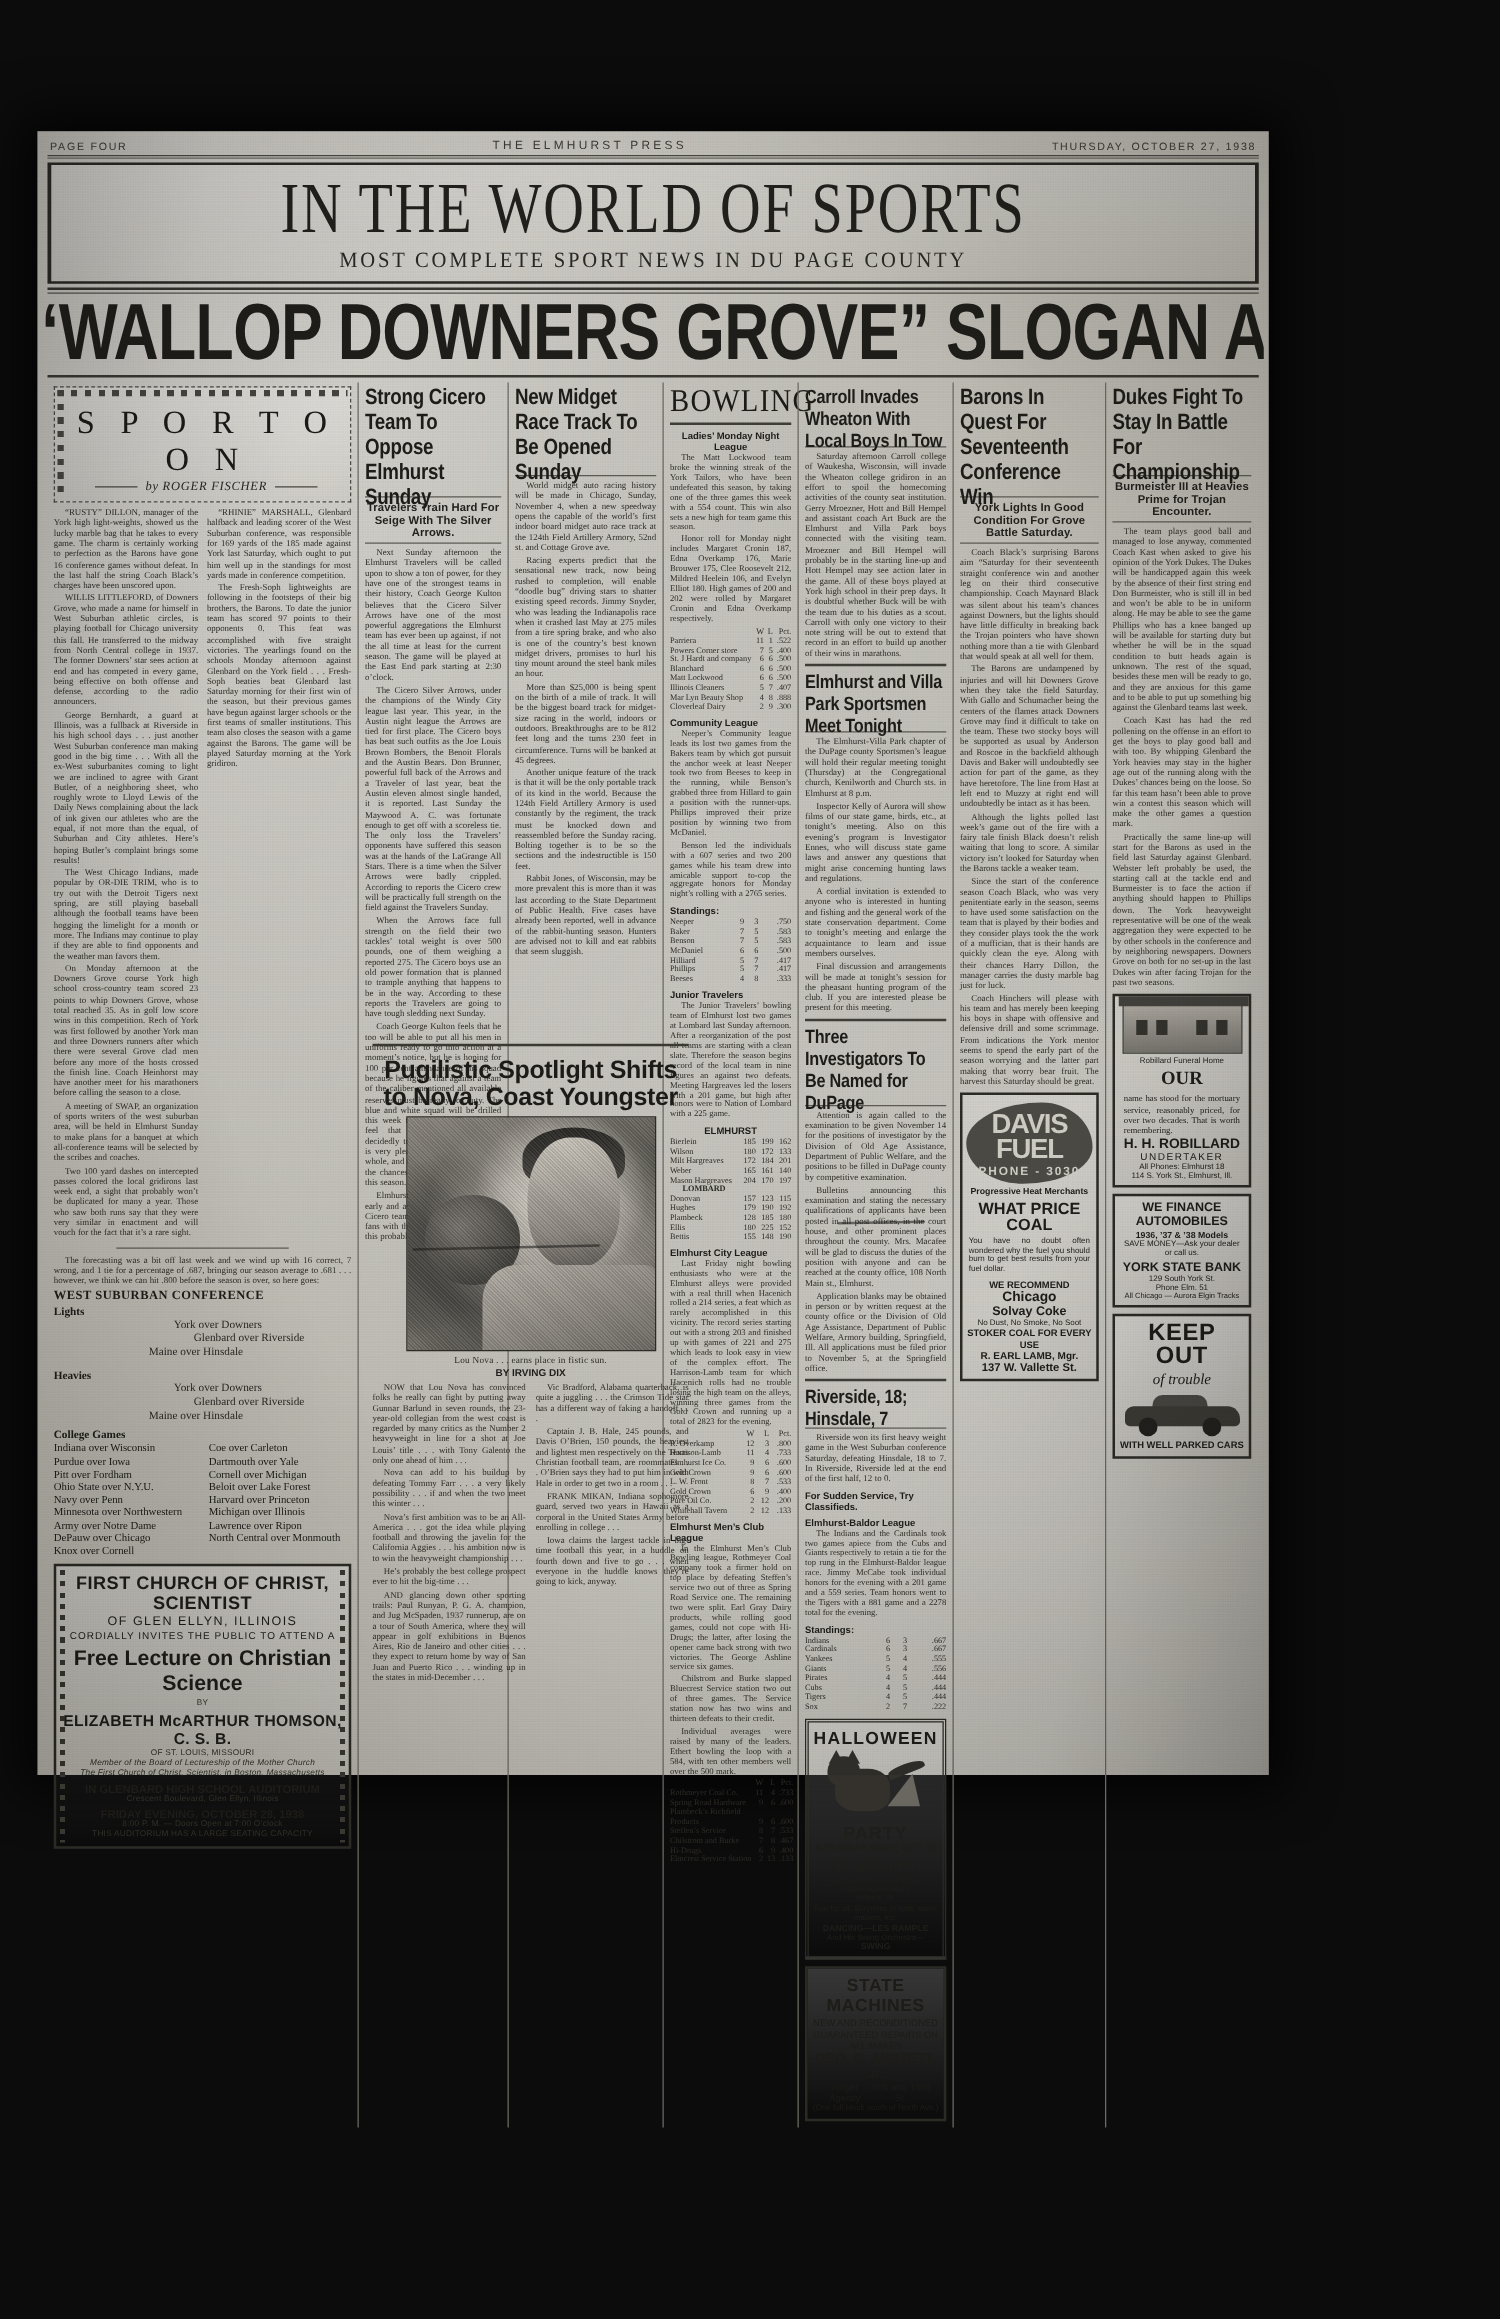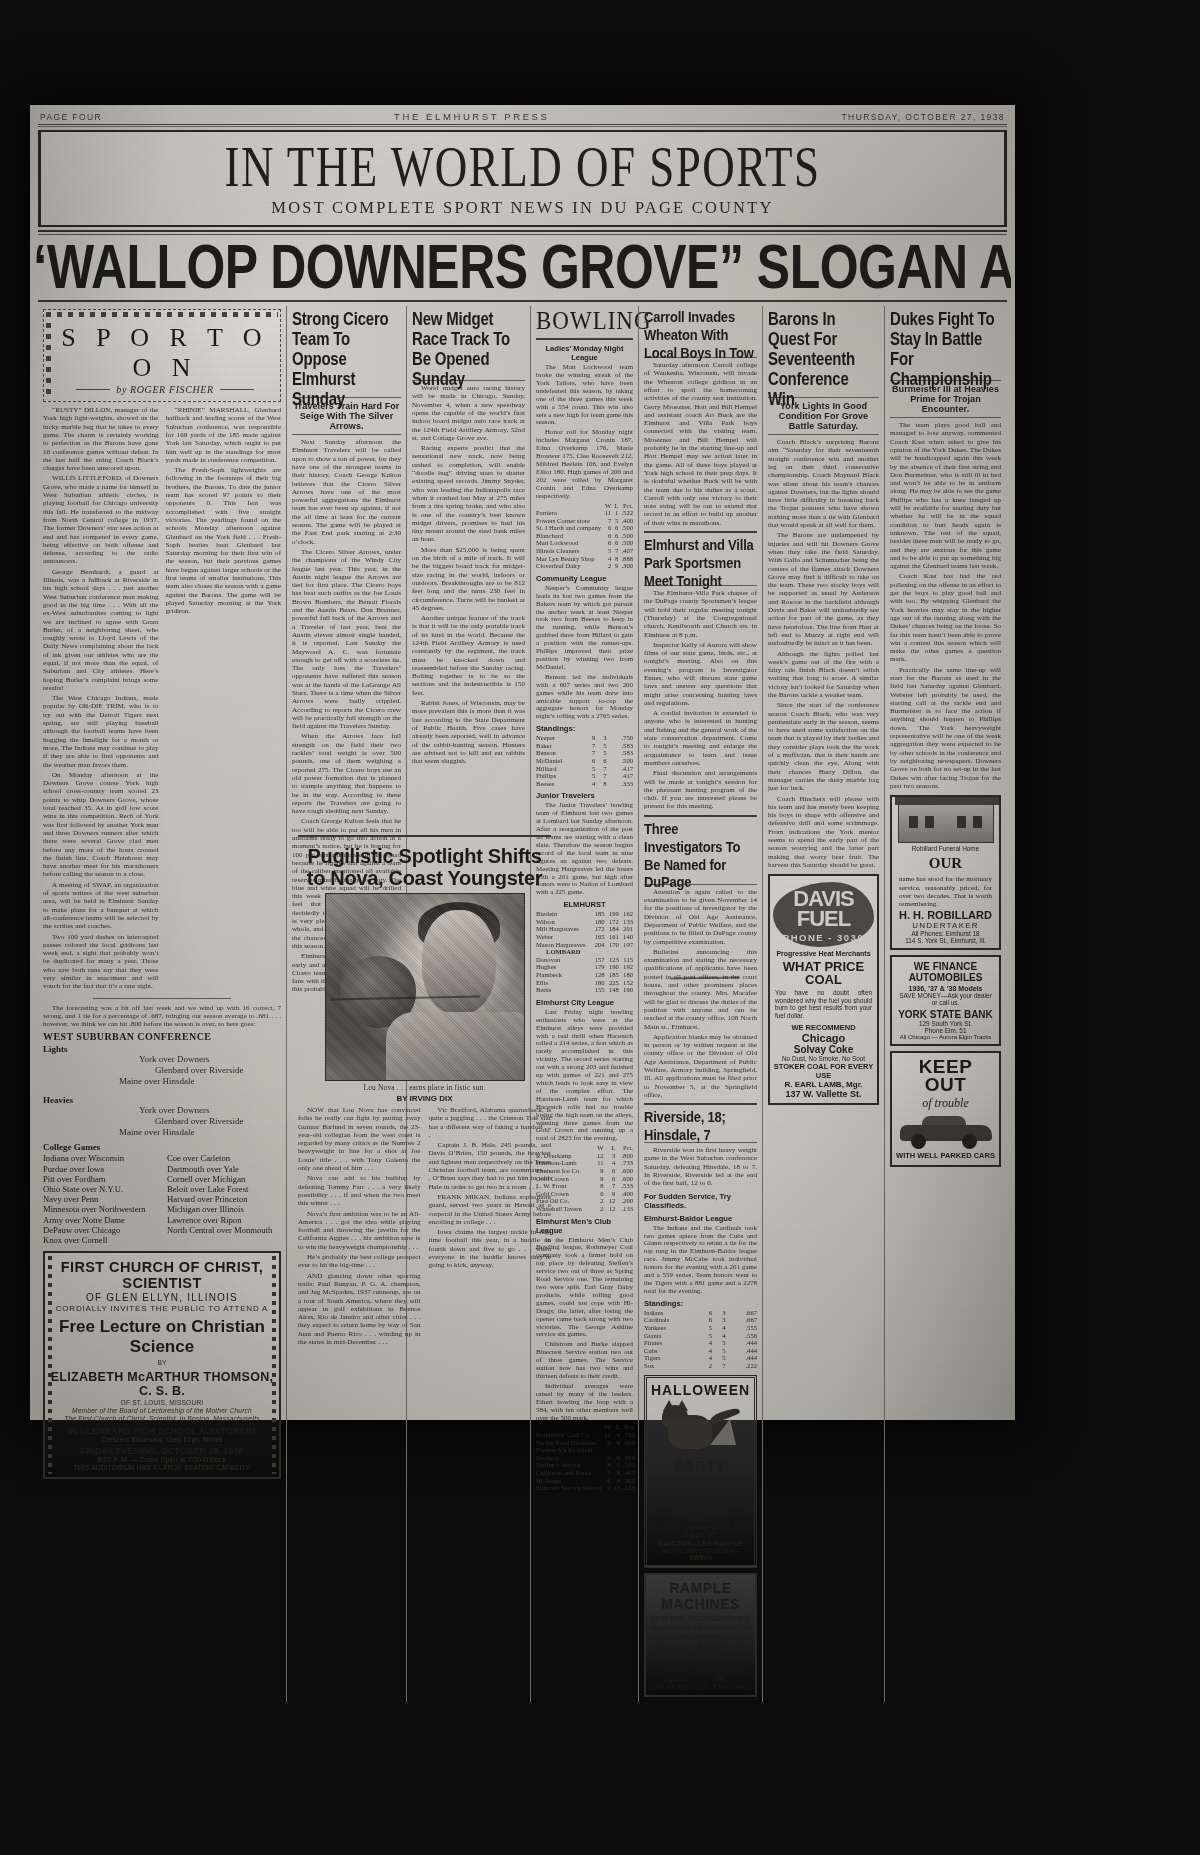--- a/index.html
+++ b/index.html
@@ -911,21 +911,21 @@
         <div style="font-size:6.4px">Wall and Butterfield Roads</div>
         <div style="font-size:6.4px">(Washington Blvd.)</div>
         <div style="font-size:6.4px">Hillside, Ill.</div>
         <div style="font-size:6.4px;margin-top:2px">Fun for all, Surprises in hats, noise makers, etc.</div>
         <div style="font-size:7px;font-weight:700;margin-top:2px">DANCING—LES RAMPLE</div>
         <div style="font-size:6.4px">And His Swing Orchestra—</div>
         <div style="font-size:7px;font-weight:700">SWING</div>
       </div>
 
       <div class="ad-sew">
-        <div style="font-size:14px;font-weight:700;letter-spacing:.5px">RAMPLE MACHINES</div>
+        <div style="font-size:14px;font-weight:700;letter-spacing:.5px">STATE MACHINES</div>
         <div style="font-size:7.5px;margin-top:2px">NEW AND RECONDITIONED</div>
         <div style="font-size:7.5px">GUARANTEED REPAIRS ON ALL MAKES</div>
         <div class="line"></div>
         <div style="font-size:11px;font-weight:700">GEO. C. ANSTETT, Jr.</div>
         <div style="display:flex;justify-content:space-between;font-size:7.5px;padding:0 6px">
           <span>Singer Agency</span>
           <span>York and Third St.</span>
         </div>
         <div style="font-size:6.5px">(One full block south of North Ave.)</div>
       </div>

